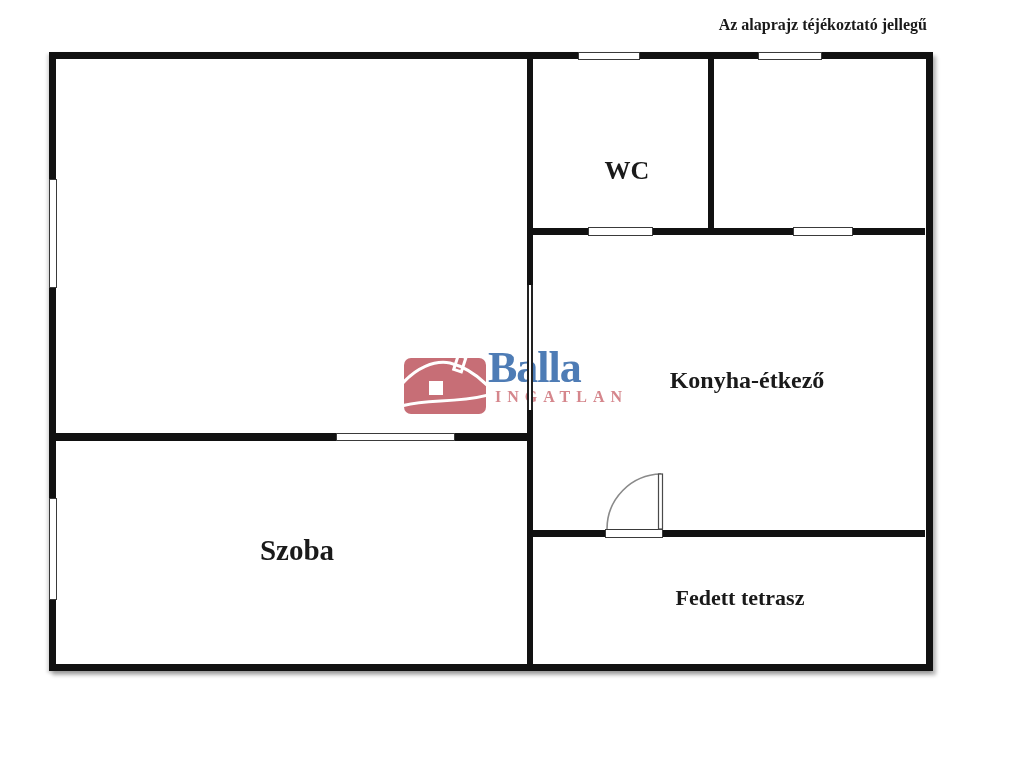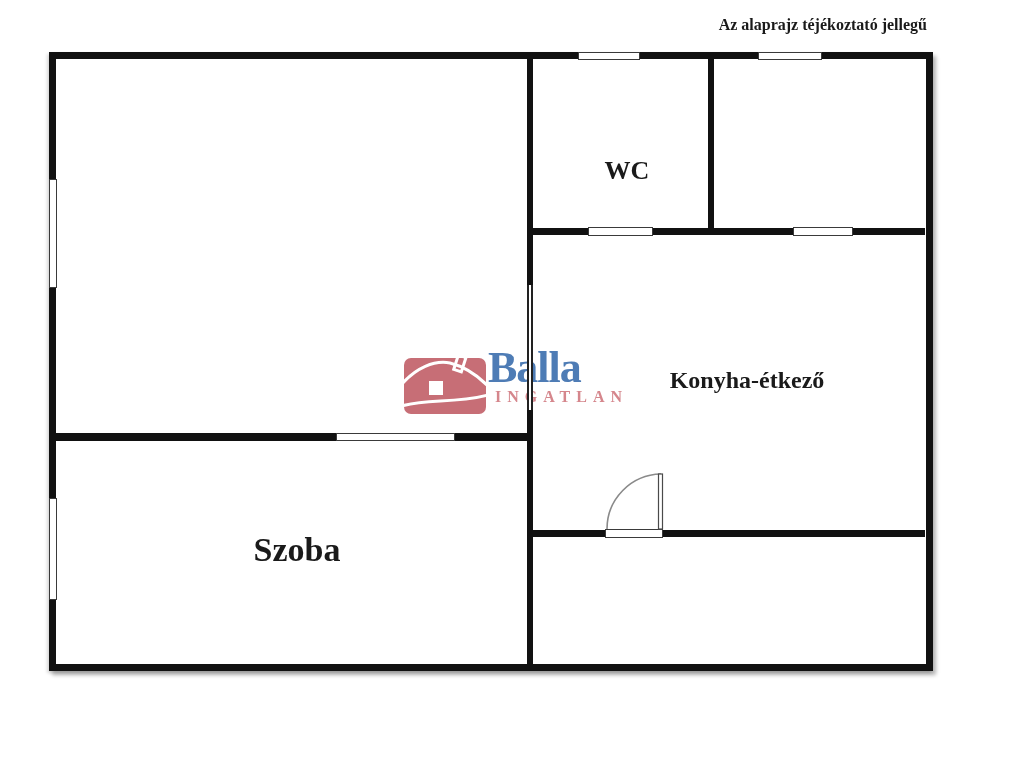--- a/index.html
+++ b/index.html
@@ -40,21 +40,21 @@
     border-left:2px solid #222;border-right:2px solid #222;z-index:3;
   }
   
   #door-svg{position:absolute;left:0;top:0;z-index:4;pointer-events:none;}
   
   .room-label{
     position:absolute;transform:translate(-50%,-50%);
     font-weight:700;white-space:nowrap;z-index:5;color:var(--text,#1a1a1a);
   }
   .lbl-nappali {left:288px;top:240px;font-size:30px;}
-  .lbl-szoba   {left:297px;top:550px;font-size:34px;}
+  .lbl-szoba   {left:297px;top:550px;font-size:29px;}
   .lbl-wc      {left:627px;top:148px;font-size:26px;margin-top:23px;}
   .lbl-furdo   {left:823px;top:150px;font-size:24px;}
   .lbl-konyha  {left:747px;top:380px;font-size:24px;}
   .lbl-terasz  {left:740px;top:598px;font-size:22px;}
   
   .disclaimer{
     position:absolute;top:16px;right:94px;font-size:16px;font-weight:700;
     white-space:nowrap;z-index:5;color:var(--text,#1a1a1a);
   }
   
@@ -112,14 +112,15 @@
   <div class="win door-terasz"></div>
 
   <svg id="door-svg" width="1021" height="768" viewBox="0 0 1021 768" xmlns="http://www.w3.org/2000/svg">
     <path d="M 607 529 A 55 55 0 0 1 661 474" fill="none" stroke="#8a8a8a" stroke-width="1.6"></path>
     <rect x="658.5" y="474" width="4" height="55" fill="#ffffff" stroke="#4a4a4a" stroke-width="1.2"></rect>
   </svg>
 
   <div class="room-label lbl-szoba">Szoba</div>
   <div class="room-label lbl-wc">WC</div>
   <div class="room-label lbl-konyha">Konyha-étkező</div>
+  <div class="room-label lbl-terasz">Fedett tetrasz</div>
 
 </div>
 
 </body></html>

